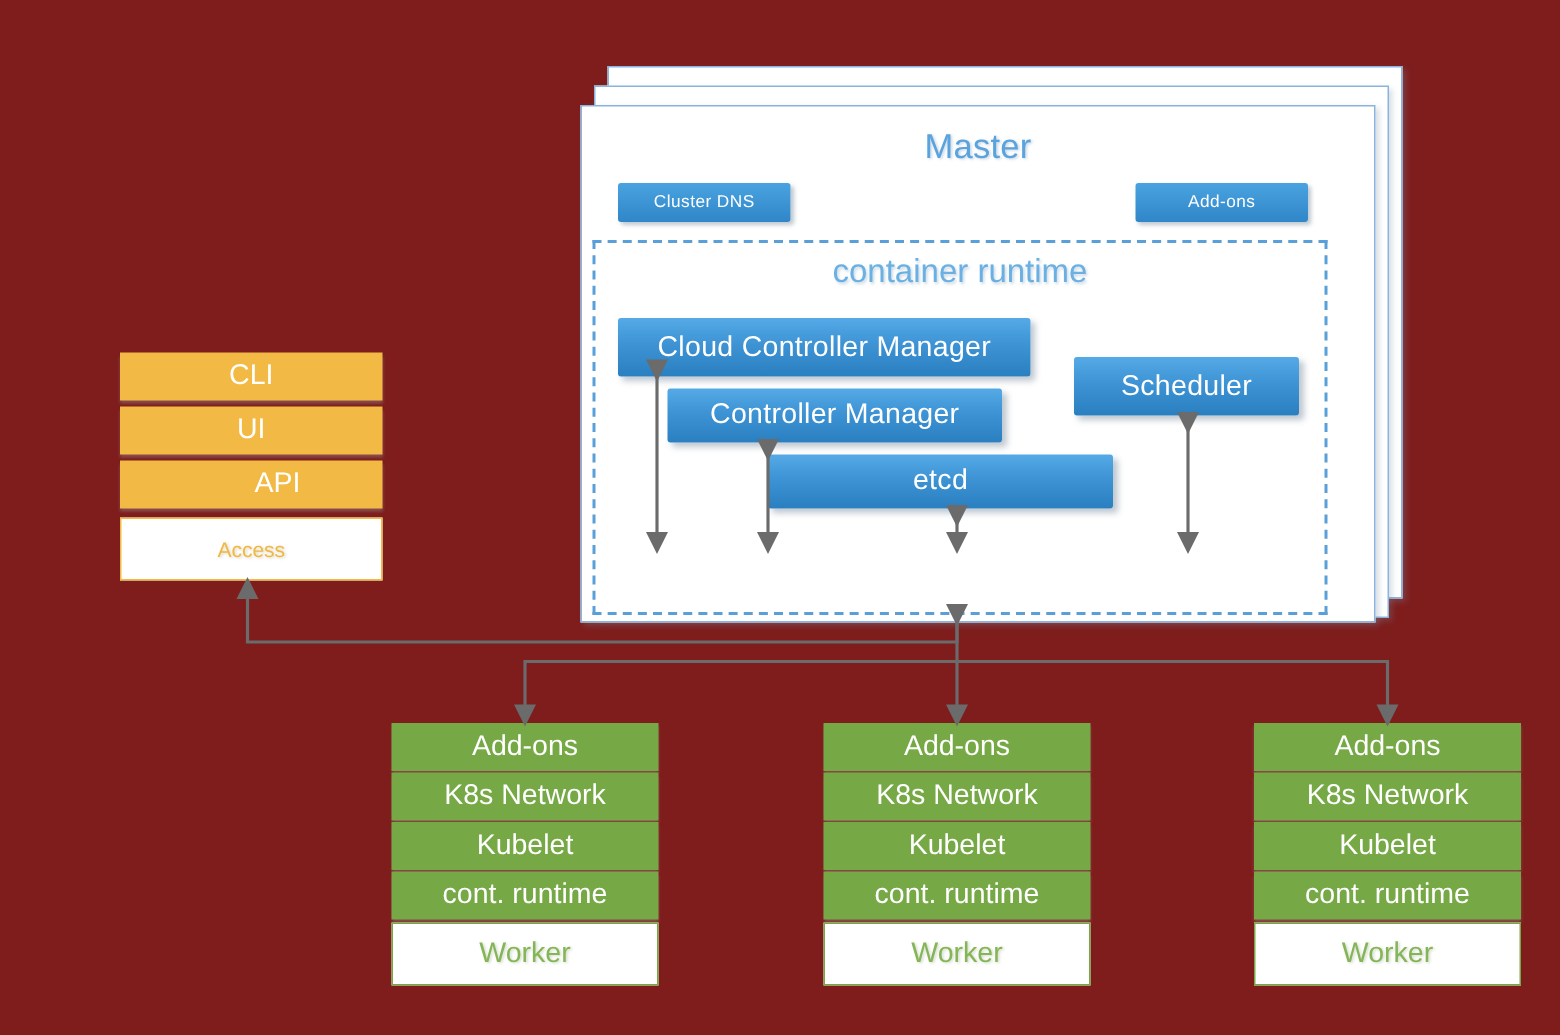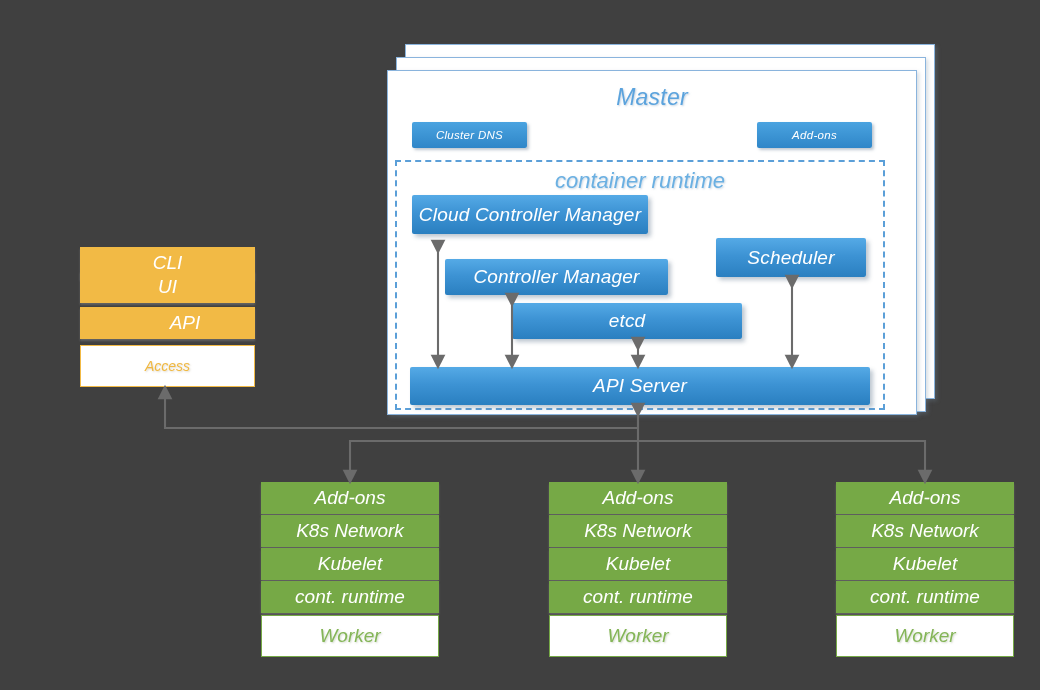--- a/index.html
+++ b/index.html
@@ -1,18 +1,18 @@
 <!DOCTYPE html>
 <html><head>
 <meta charset="utf-8">
 <title>Kubernetes Architecture Diagram</title>
 <style>
   html,body{margin:0;padding:0;background:#ffffff;}
   body{font-family:"Liberation Sans","DejaVu Sans",sans-serif;}
-  #canvas{position:relative;width:1040px;height:690px;background:#404040;overflow:hidden;font-style:italic;}
+  #canvas{position:relative;width:1040px;height:690px;background:#7f1d1d;overflow:hidden;}
 
   
   .ctr{display:flex;align-items:center;justify-content:center;text-align:center;box-sizing:border-box;}
 
   
   .card{position:absolute;background:#ffffff;border:1px solid #8ab4dd;box-sizing:border-box;}
   .card-shadow{box-shadow:2px 2px 4px rgba(120,140,160,.30);}
 
   .master-title{position:absolute;color:#5ba3dd;font-size:23px;letter-spacing:.2px;
                 text-shadow:1px 1px 2px rgba(150,175,200,.55);}
@@ -60,37 +60,34 @@
   <div class="card card-shadow" style="left:387px;top:70px;width:530px;height:345px;"></div>
 
   <div class="master-title ctr" style="left:387px;top:82px;width:530px;height:30px;">Master</div>
 
   <div class="chip ctr" style="left:412px;top:122px;width:115px;height:26px;">Cluster DNS</div>
   <div class="chip ctr" style="left:757px;top:122px;width:115px;height:26px;">Add-ons</div>
 
   <div class="dashed" style="left:395px;top:160px;width:490px;height:250px;"></div>
   <div class="dashed-title ctr" style="left:395px;top:168px;width:490px;height:26px;">container runtime</div>
 
-  <div class="blue ctr" style="left:412px;top:195px;width:236px;height:39px;">
+  <div class="blue ctr" style="left:412px;top:212px;width:275px;height:39px;">
     <span>Cloud Controller Manager</span>
   </div>
   <div class="blue ctr" style="left:445px;top:259px;width:223px;height:36px;">
     <span>Controller Manager</span>
   </div>
   <div class="blue ctr" style="left:512px;top:303px;width:230px;height:36px;">
     <span>etcd</span>
   </div>
   <div class="blue ctr" style="left:716px;top:238px;width:150px;height:39px;">
     <span>Scheduler</span>
   </div>
-  <div class="blue ctr" style="left:410px;top:367px;width:460px;height:38px;">
-    <span>API Server</span>
-  </div>
 
-  <div class="orange ctr" style="left:80px;top:235px;width:175px;height:32px;margin-top:12px;">
+  <div class="orange ctr" style="left:80px;top:235px;width:175px;height:32px;">
     <span>CLI</span>
   </div>
   <div class="orange ctr" style="left:80px;top:271px;width:175px;height:32px;">
     <span>UI</span>
   </div>
   <div class="orange ctr" style="left:80px;top:307px;width:175px;height:32px;padding-left:35px;">
     <span>API</span>
   </div>
   <div class="access-foot ctr" style="left:80px;top:345px;width:175px;height:42px;">
     <span>Access</span>

